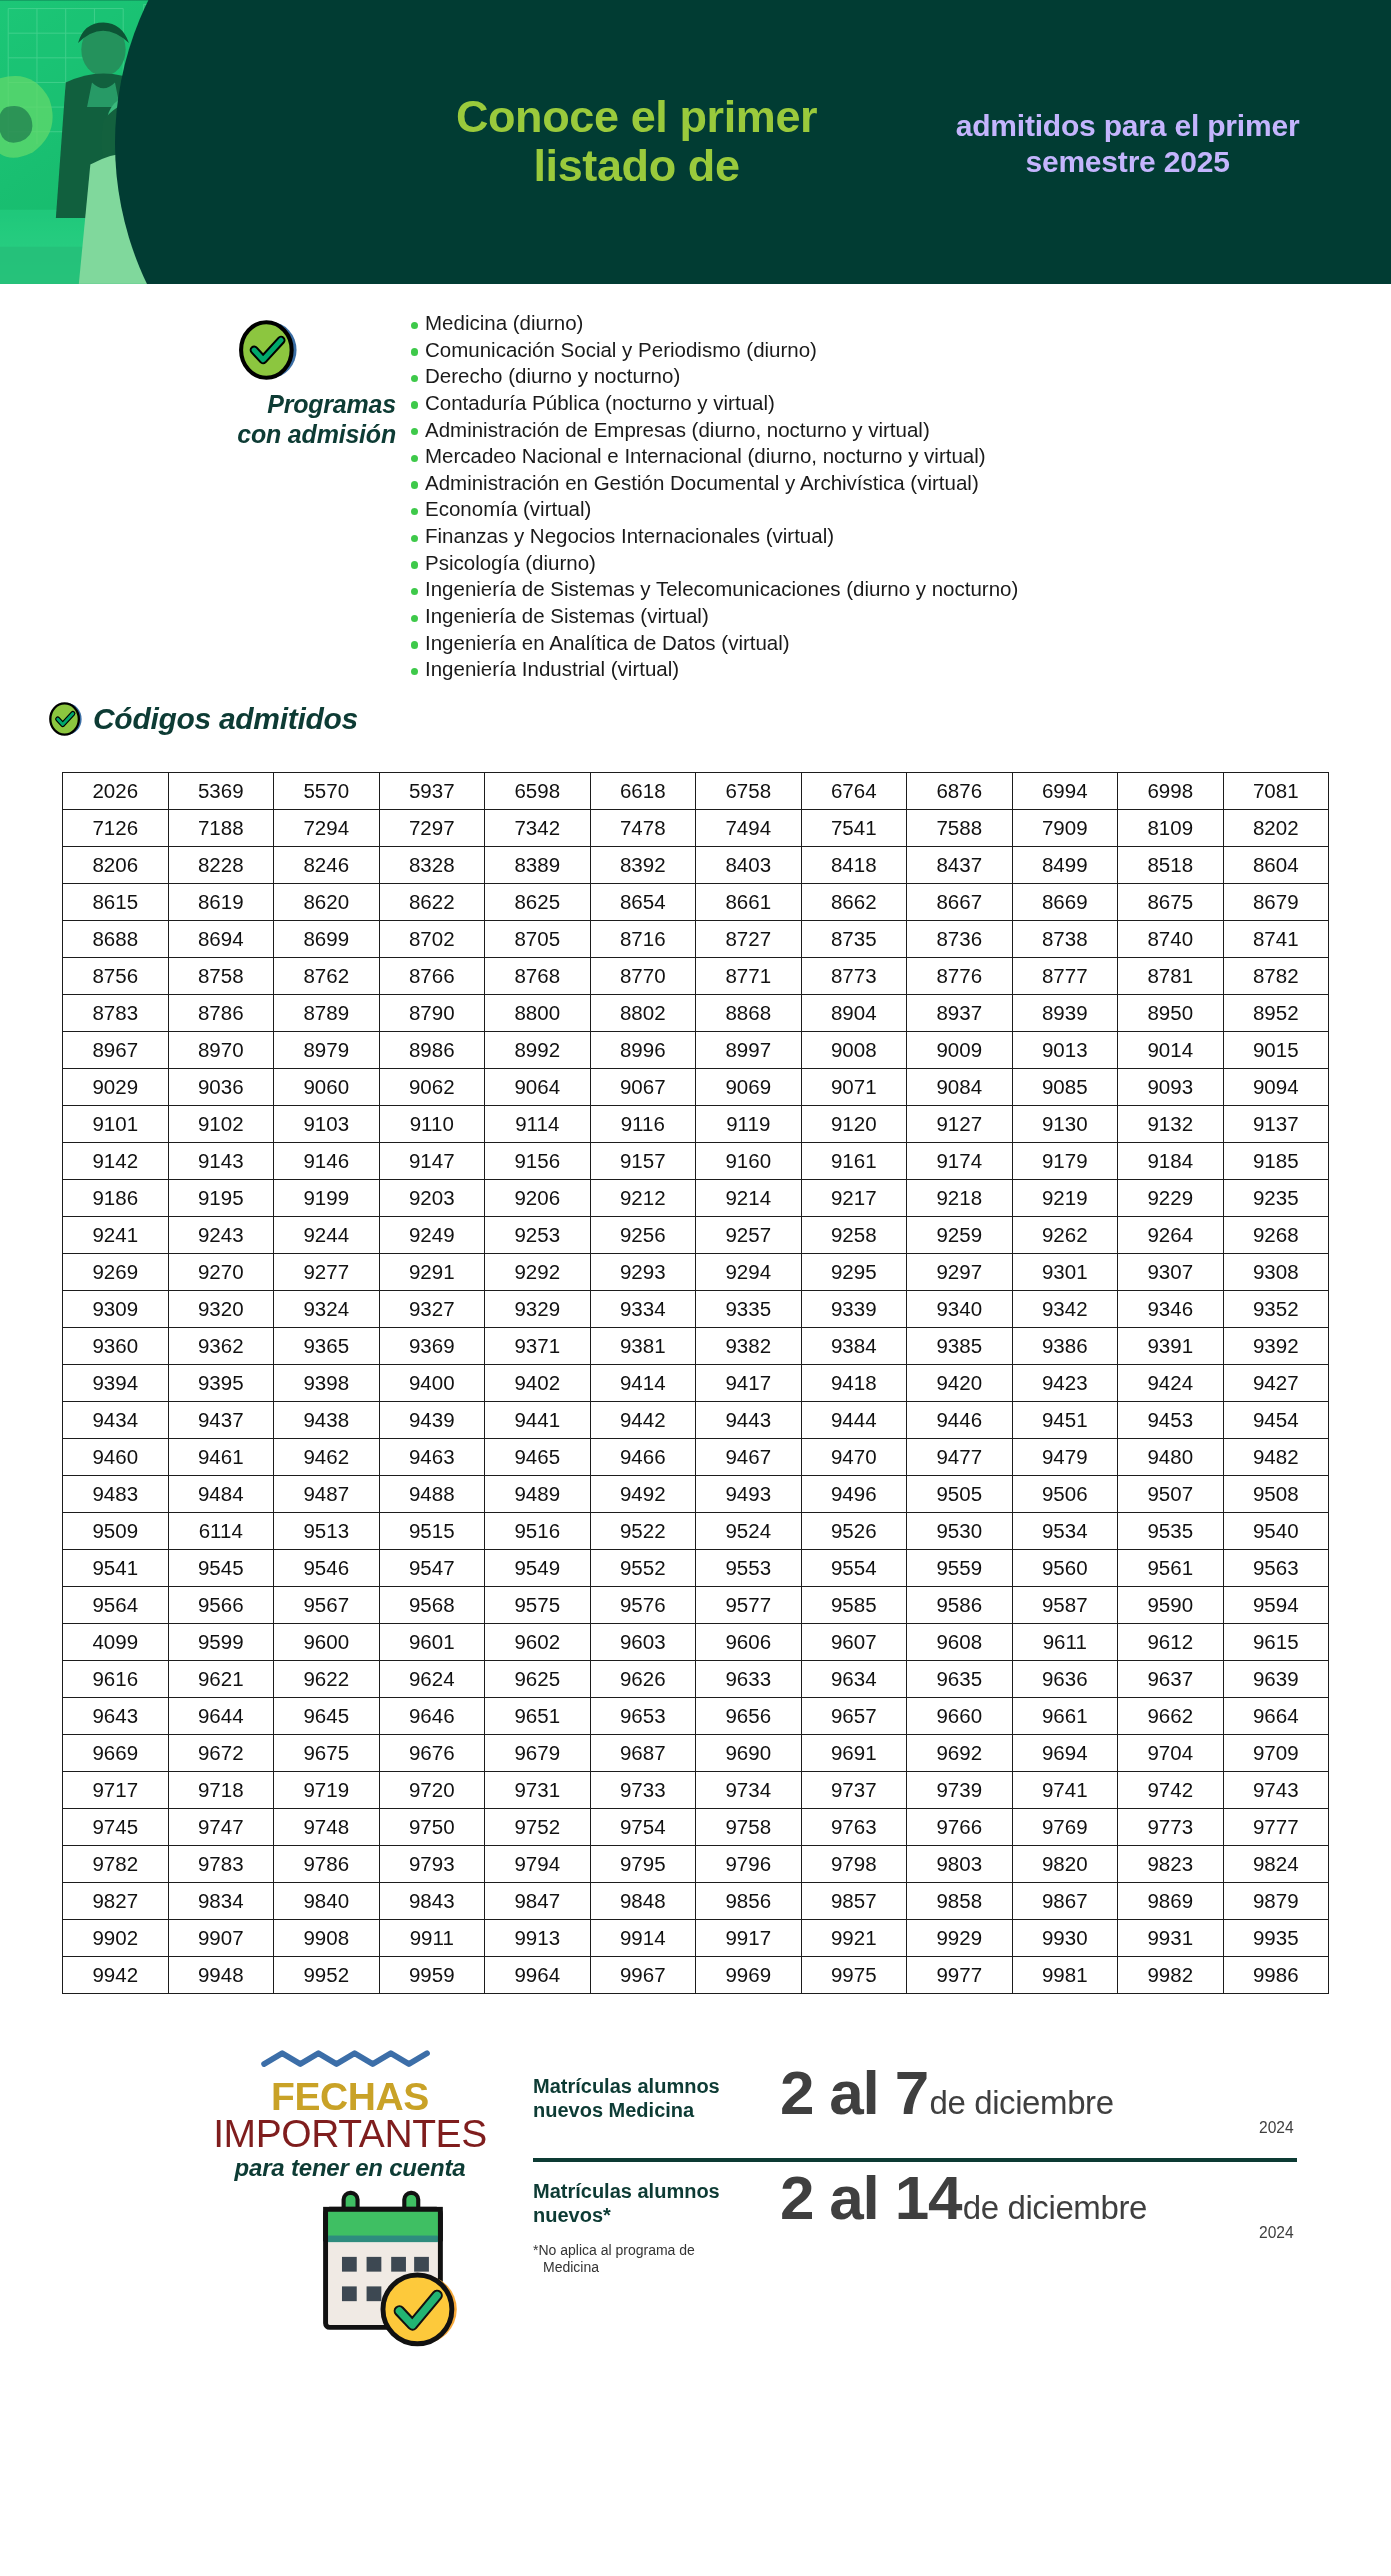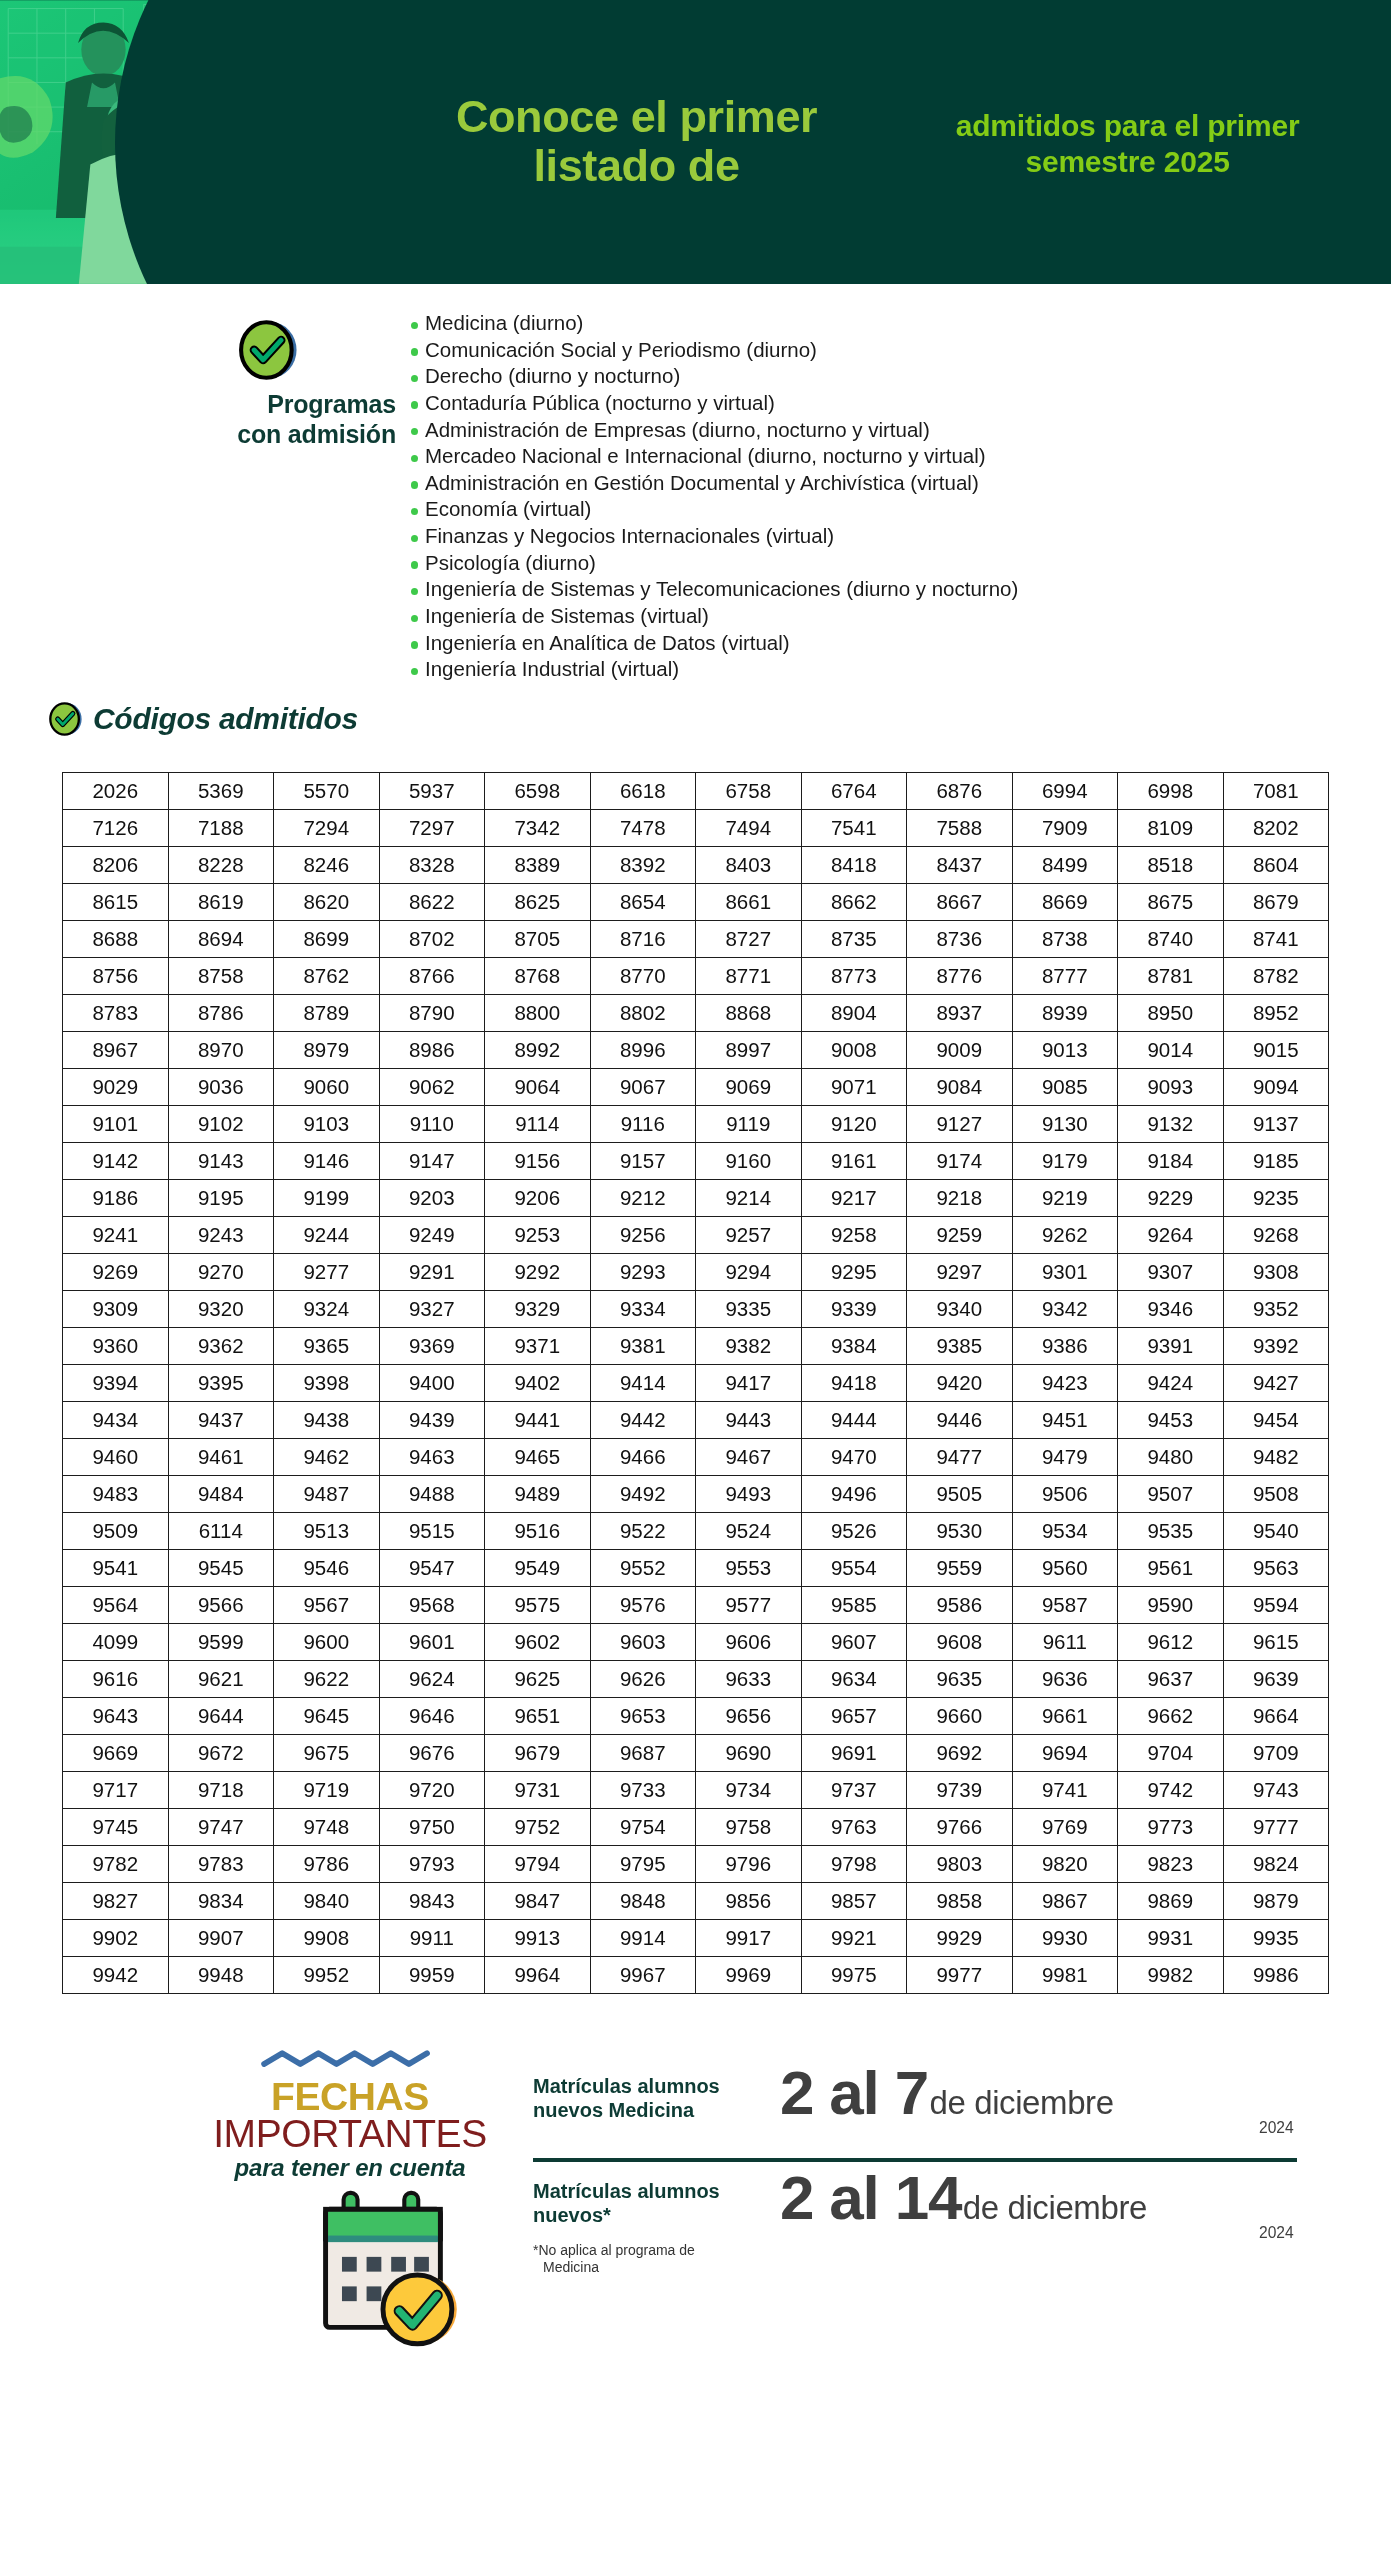--- a/index.html
+++ b/index.html
@@ -67,21 +67,21 @@
     font-weight: 900;
     color: #9ACA3C;
     letter-spacing: -0.4px;
     line-height: 1.08;
     font-style: normal;
   }
 
   .banner-line2 {
     font-size: 30px;
     font-weight: 900;
-    color: #84cc16;
+    color: #c4b5fd;
     letter-spacing: -0.2px;
     line-height: 1.2;
     margin-top: 3.3px;
   }
 
   
   .programs {
     position: relative;
     width: 1392px;
     padding-top: 26px;
@@ -99,20 +99,21 @@
 
   .check-badge {
     width: 62px; height: 64px;
     margin-right: 97px;
     margin-bottom: 6.6px;
   }
 
   .programs-label {
     font-size: 25px;
     font-weight: 800;
+    font-style: italic;
     color: #0d3b34;
     line-height: 1.22;
     text-align: right;
     letter-spacing: -0.2px;
   }
 
   .programs-list {
     padding-top: 0px;
     flex: 1;
   }

